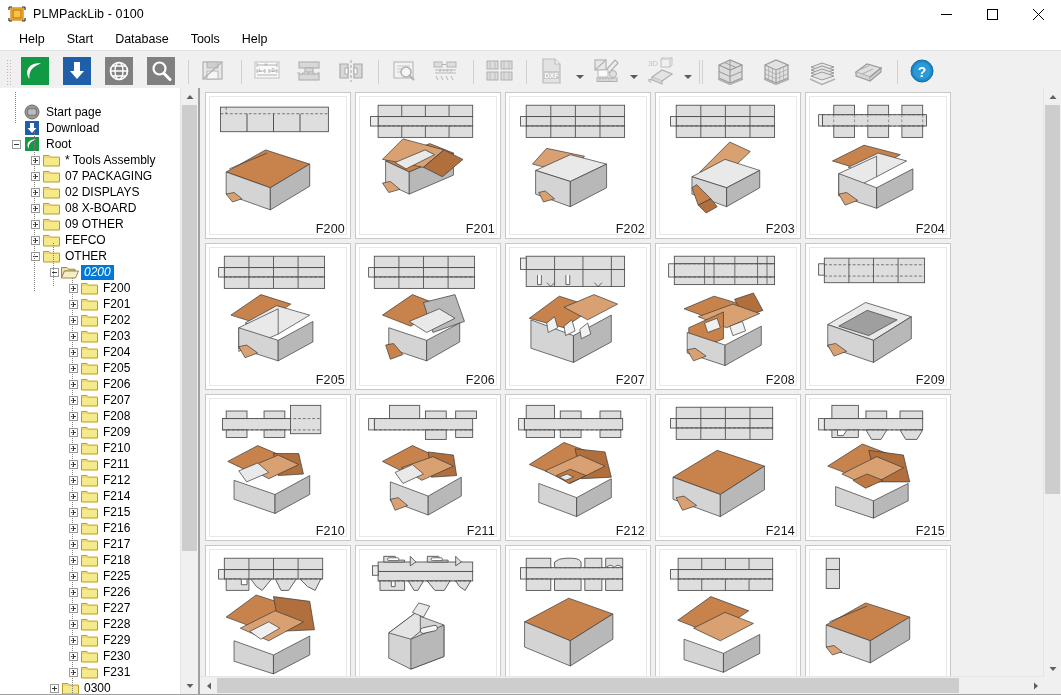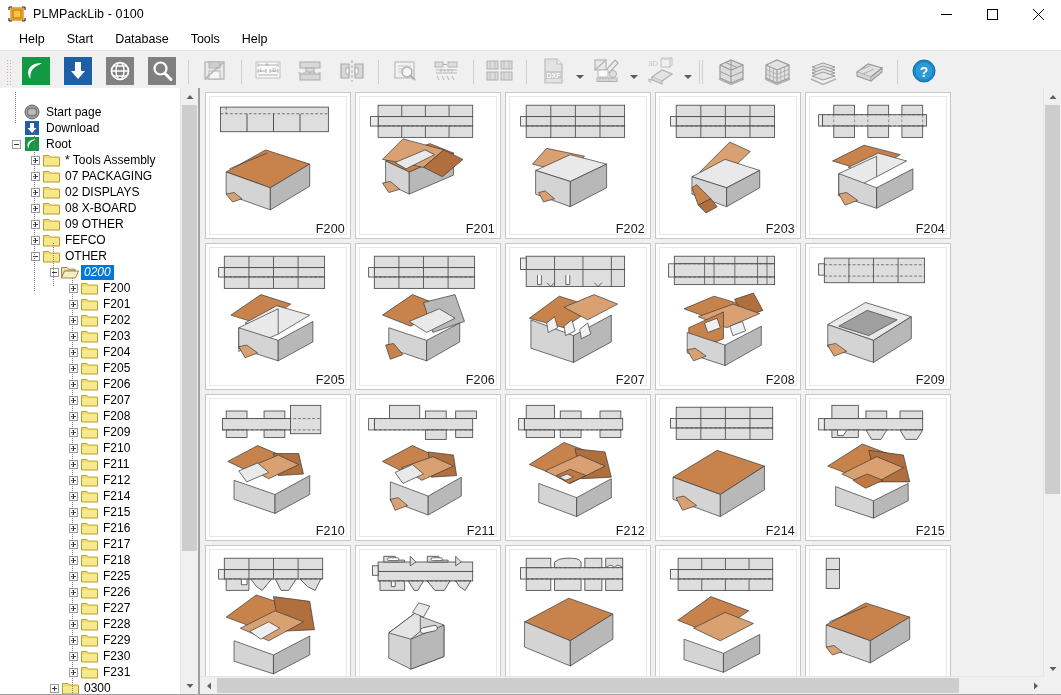--- a/index.html
+++ b/index.html
@@ -23,21 +23,21 @@
   
   .menubar{height:22px;background:#fff;display:flex;align-items:center;padding-left:8px;}
   .menu-item{padding:3px 11px;font-size:12.5px;color:#000;}
 
   
   .toolbar{height:44px;background:#f0f0f0;border-top:1px solid #e2e2e2;border-bottom:1px solid #c8c8c8;
            display:flex;align-items:center;padding-left:6px;box-sizing:border-box;}
   .grip{width:5px;height:26px;margin-right:4px;
         background-image:radial-gradient(circle at 1.5px 1.5px,#d0b0b0 1px,transparent 1px);
         background-size:3px 3px;}
-  .tb-btn{width:32px;height:32px;display:flex;align-items:center;justify-content:center;
+  .tb-btn{width:32px;height:32px;display:flex;align-items:center;justify-content:flex-start;
           margin:0 5px;border:1px solid transparent;border-radius:2px;box-sizing:border-box;}
   .tb-sep{width:1px;height:24px;background:#d0d0d0;margin:0 5px;}
   .tb-arrow{width:12px;height:32px;display:flex;align-items:flex-end;justify-content:center;padding-bottom:9px;box-sizing:border-box;}
   .caret{width:0;height:0;border-left:4px solid transparent;border-right:4px solid transparent;border-top:4px solid #5a5a5a;}
 
   
   .body{position:absolute;left:0;top:88px;right:0;bottom:0;display:flex;background:#f0f0f0;}
 
   
   .treepanel{width:199px;flex:0 0 199px;background:#fff;border:1px solid #a0a0a0;

